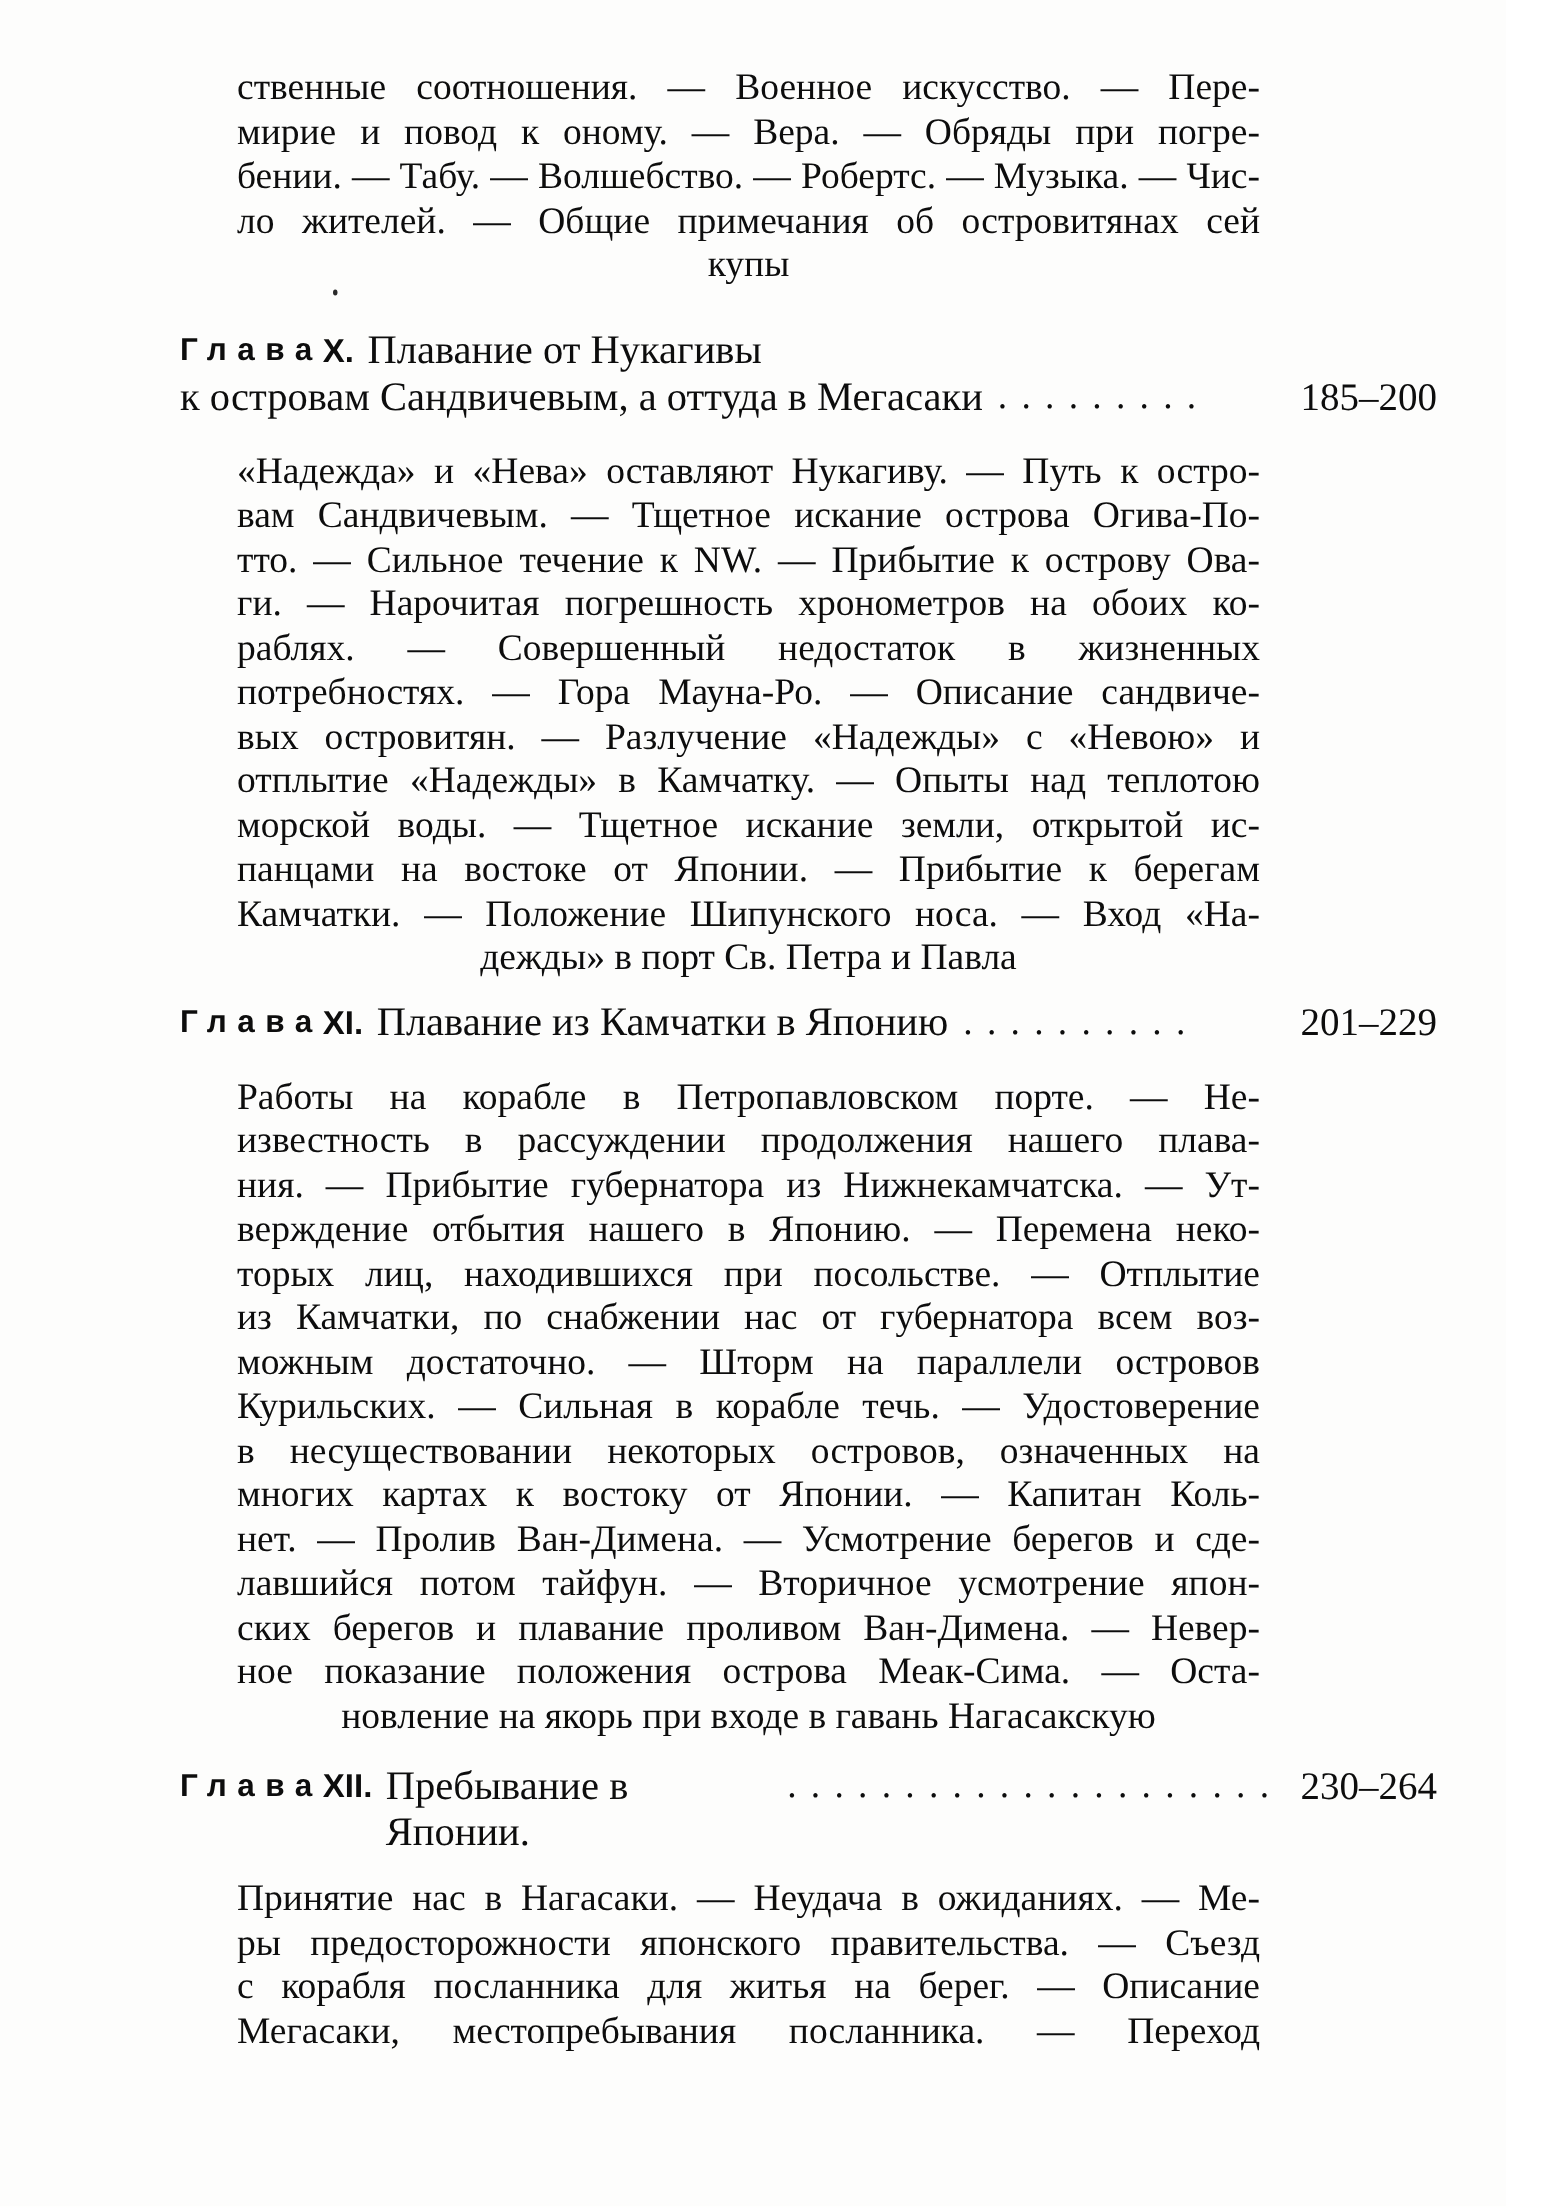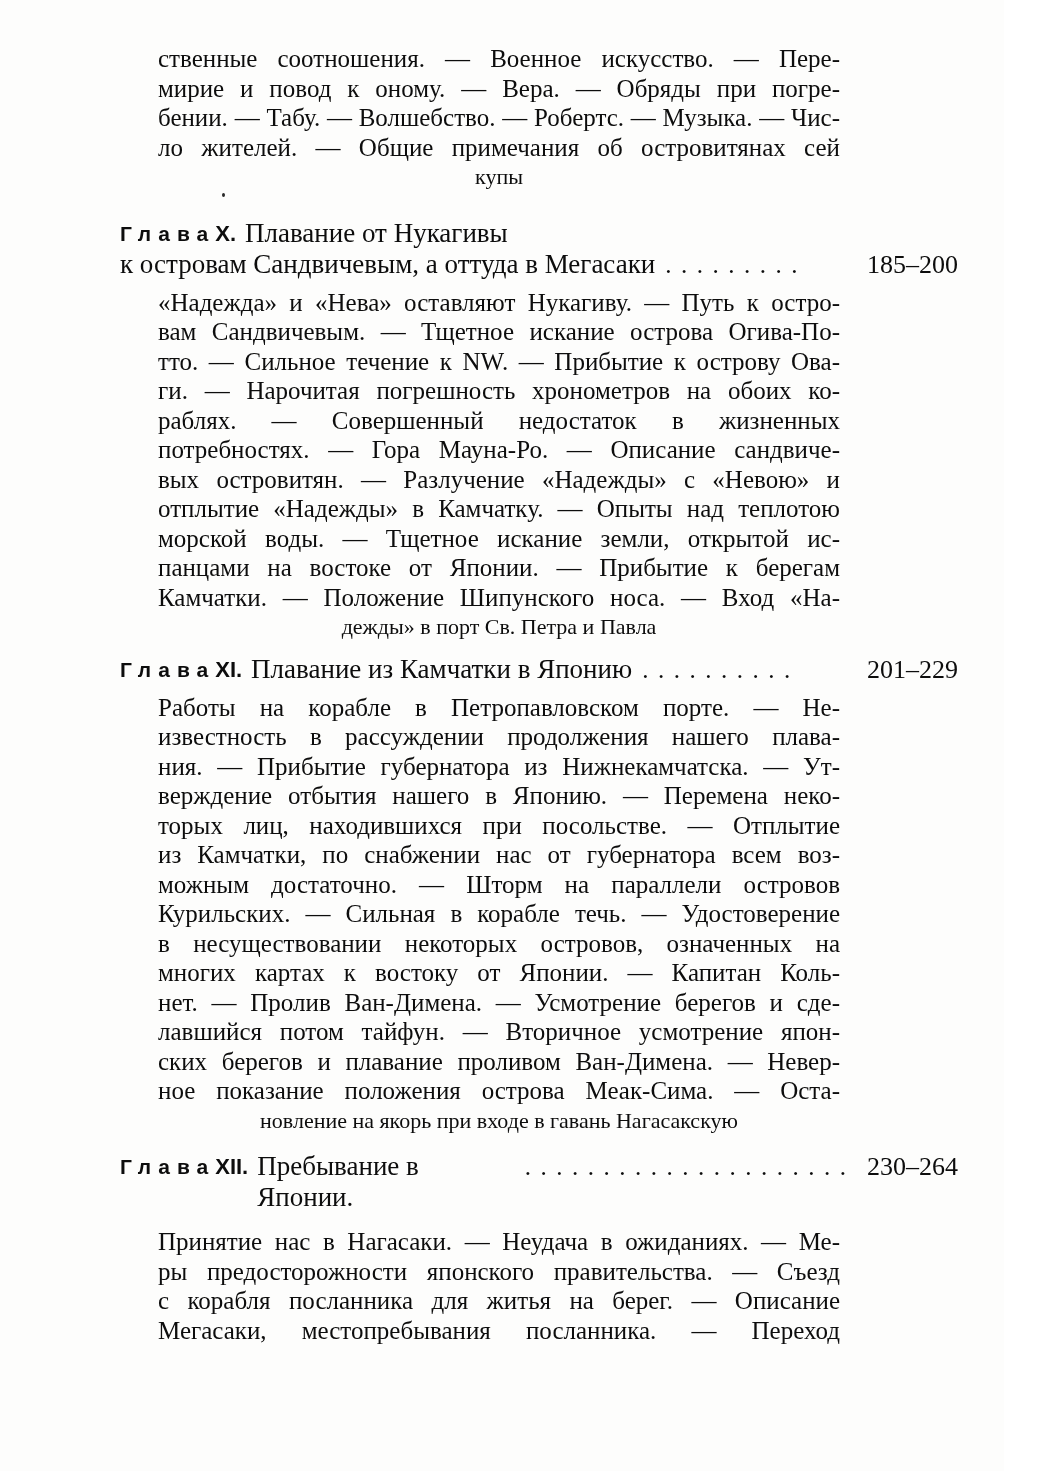--- a/index.html
+++ b/index.html
@@ -25,21 +25,21 @@
     width: 682px;
     font-size: 25px;
     line-height: 29.5px;
     text-align: justify;
     text-align-last: justify;
     white-space: pre-line;
   }
   .para-center {
     margin-left: 38px;
     width: 682px;
-    font-size: 22px;
+    font-size: 25px;
     line-height: 29.5px;
     text-align: center;
   }
   .chapter-heading {
     font-size: 27px;
     line-height: 31px;
     font-weight: 500;
   }
   .ch-row { display: flex; align-items: flex-start; }
   .ch-label {
@@ -61,21 +61,21 @@
     letter-spacing: 9.5px;
     padding-left: 10px;
     font-size: 25px;
   }
   .pages {
     white-space: nowrap;
     font-size: 26px;
     margin-left: 20px;
   }
   .mt-x-head   { margin-top: 26px; }
-  .mt-summary  { margin-top: 8px; }
+  .mt-summary  { margin-top: 20px; }
   .mt-xi-head  { margin-top: 12px; }
   .mt-xii-head { margin-top: 16px; }
   .mt-xii-sum  { margin-top: 14px; }
   .footer {
     position: absolute;
     left: 120px;
     width: 838px;
     top: 1360px;
     text-align: center;
     font-size: 29px;

